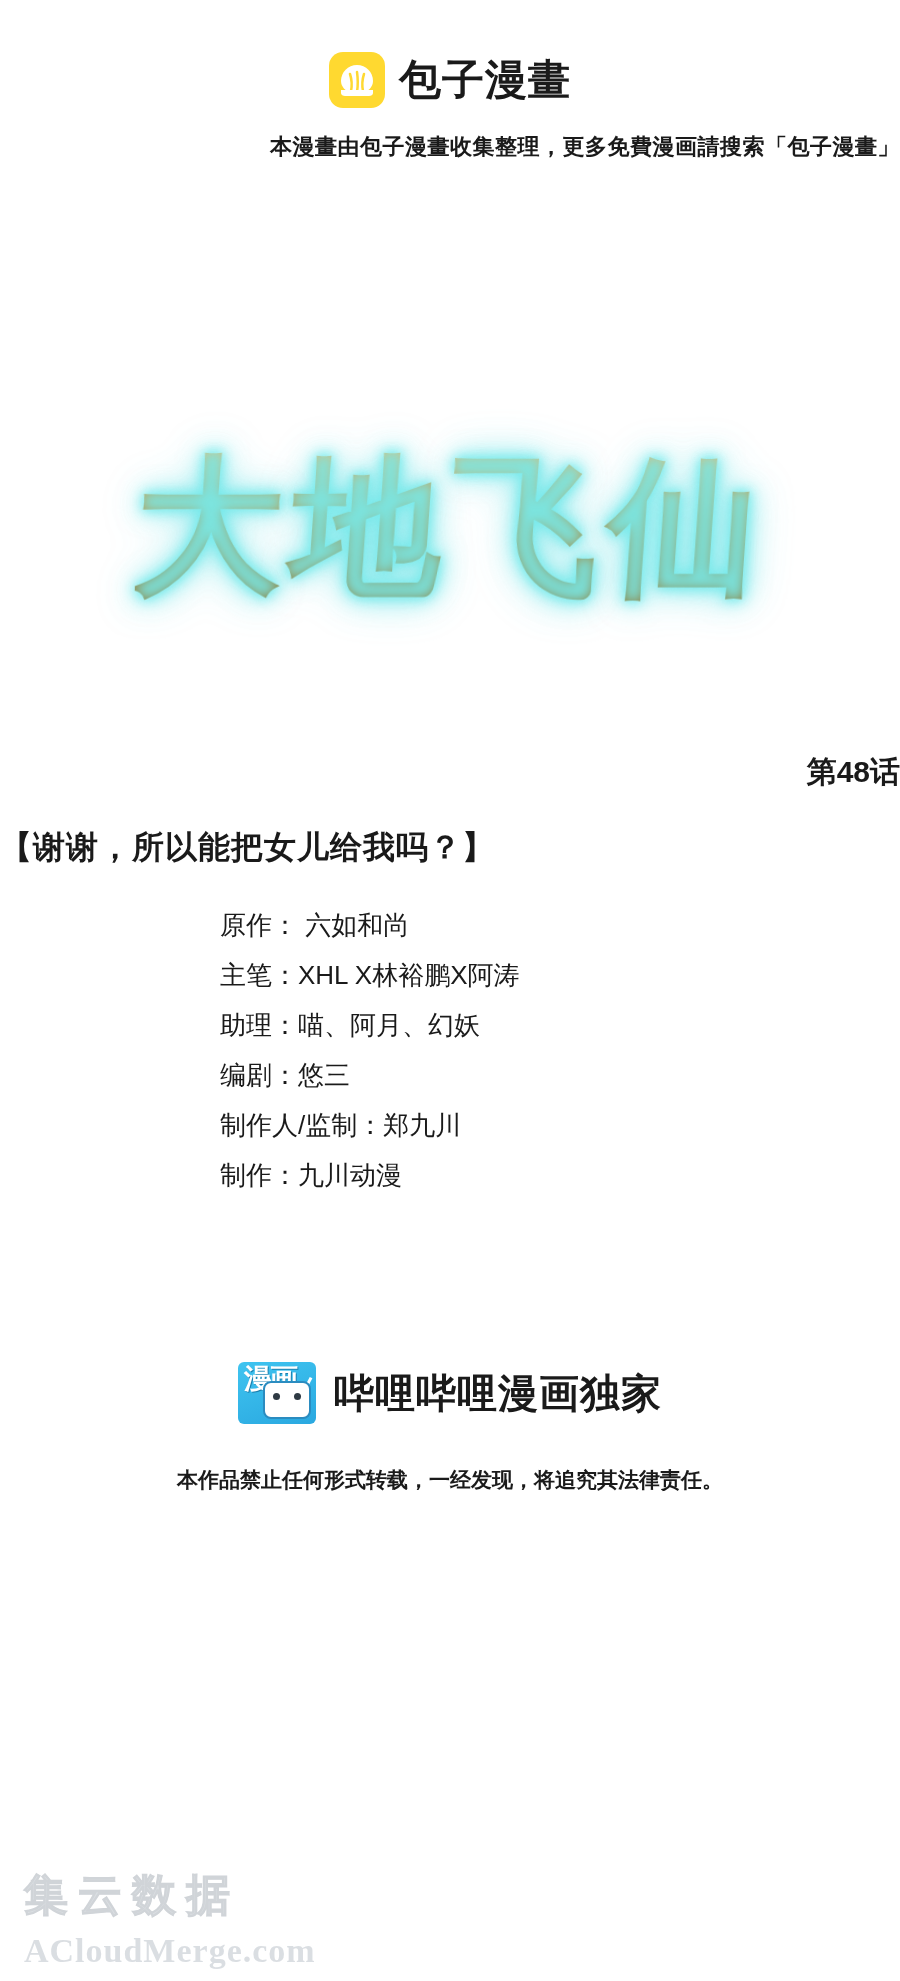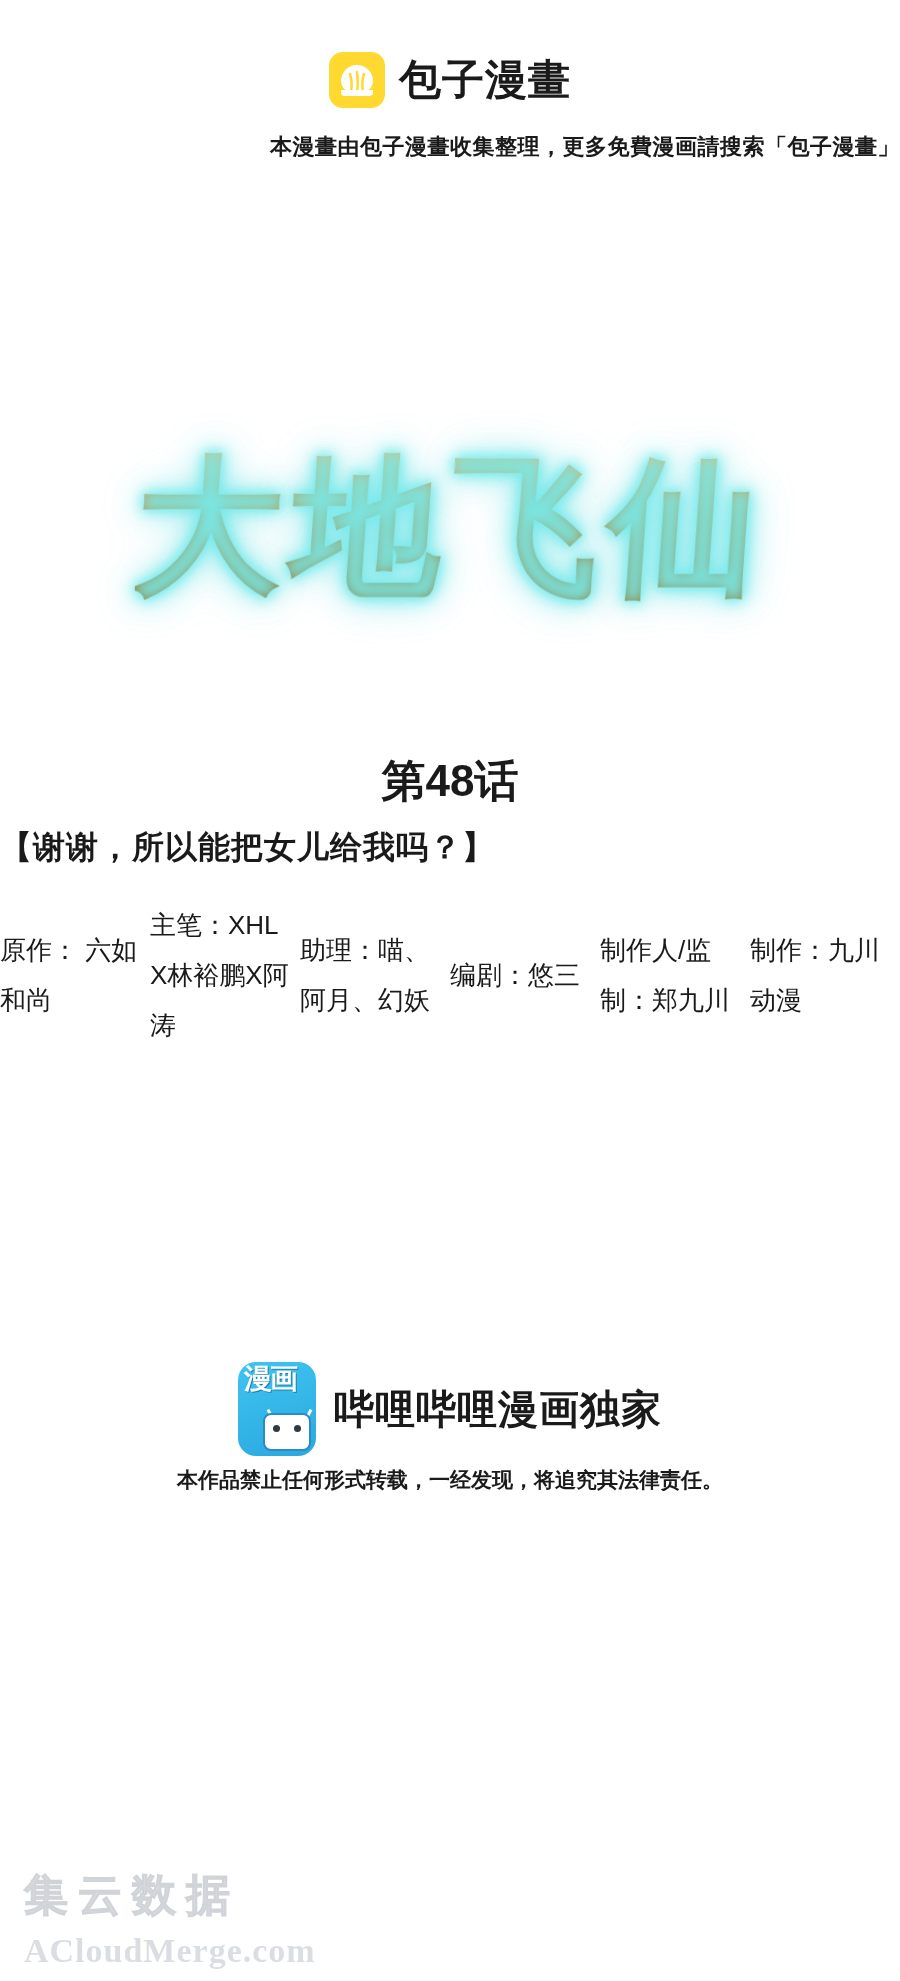--- a/index.html
+++ b/index.html
@@ -84,22 +84,22 @@
     transform: skewX(-4deg);
     white-space: nowrap;
   }
 
   
   .chapter-number {
     position: absolute;
     top: 752px;
     left: 0;
     width: 100%;
-    text-align: center;
-    font-size: 44px;
+    text-align: right;
+    font-size: 30px;
     font-weight: bold;
     color: #1a1a1a;
   }
   .chapter-title {
     position: absolute;
     top: 826px;
     left: 0;
     width: 100%;
     text-align: left;
     font-size: 32px;
@@ -108,20 +108,21 @@
     letter-spacing: 1px;
   }
 
   
   .credits {
     position: absolute;
     top: 900px;
     left: 0;
     width: 100%;
     display: flex;
+    flex-direction: column;
     align-items: center;
   }
   .credit-line {
     width: 460px;
     text-align: left;
     font-size: 26px;
     line-height: 50px;
     color: #1a1a1a;
   }
 
@@ -131,22 +132,22 @@
     top: 1362px;
     left: 0;
     width: 100%;
     display: flex;
     align-items: center;
     justify-content: center;
     gap: 18px;
   }
   .bili-logo {
     width: 78px;
-    height: 94px;
-    border-radius: 18px;
+    height: 62px;
+    border-radius: 6px;
     background: linear-gradient(160deg, #3fc4f0 0%, #2aa8e0 100%);
     position: relative;
     overflow: hidden;
     flex: none;
   }
   .bili-logo .kanji {
     position: absolute;
     top: 4px;
     left: 6px;
     font-family: "Liberation Serif", serif;

